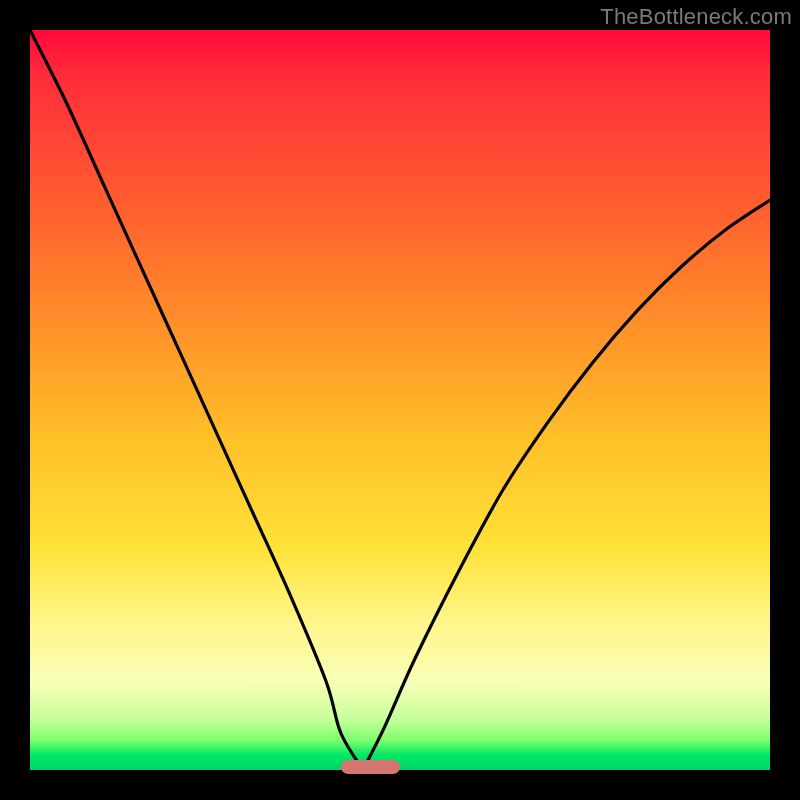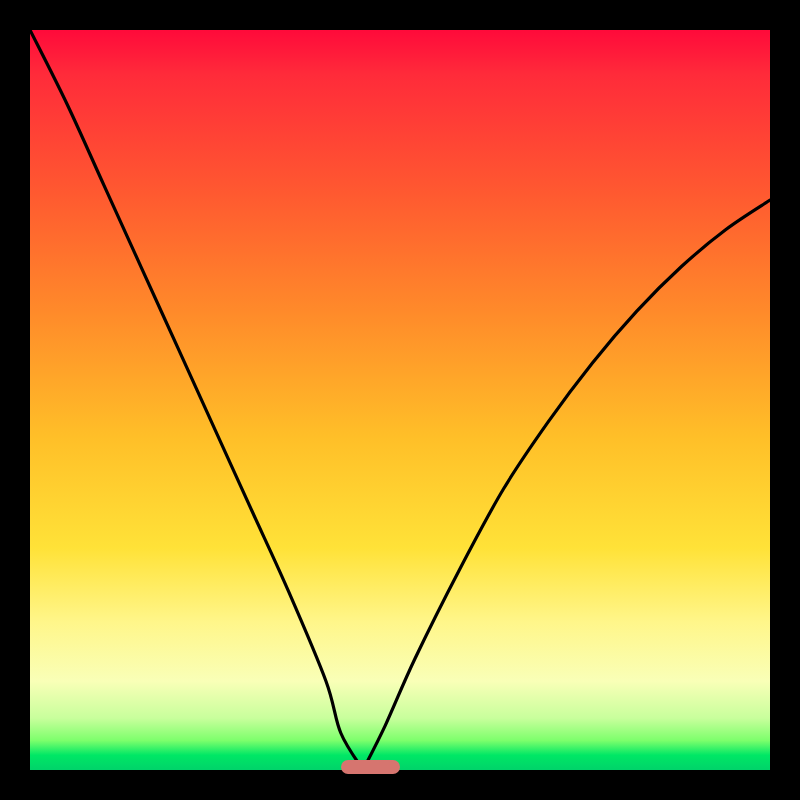--- a/index.html
+++ b/index.html
@@ -72,13 +72,14 @@
   <div class="plot">
 
     <svg class="curves" viewBox="0 0 740 740" preserveAspectRatio="none">
       <path id="curve-left" fill="none" stroke="#000" stroke-width="3.2" stroke-linecap="round" d="M 0 0 C 6.166666666666667 12.333333333333334, 24.666666666666664 48.10000000000001, 37 74 C 49.333333333333336 99.89999999999999, 61.666666666666664 128.26666666666665, 74 155.39999999999998 C 86.33333333333333 182.5333333333333, 98.66666666666667 209.6666666666666, 111 236.79999999999995 C 123.33333333333333 263.9333333333333, 135.66666666666666 291.0666666666667, 148 318.20000000000005 C 160.33333333333334 345.33333333333337, 172.66666666666666 372.46666666666664, 185 399.59999999999997 C 197.33333333333334 426.7333333333333, 209.66666666666666 453.8666666666667, 222 481 C 234.33333333333334 508.1333333333333, 246.66666666666666 534.0333333333333, 259 562.4 C 271.3333333333333 590.7666666666667, 287.3666666666667 627.7666666666667, 296 651.2 C 304.6333333333333 674.6333333333334, 304.6333333333333 688.2, 310.8 703 C 316.9666666666667 717.8, 329.3 733.8333333333334, 333 740"></path>
       <path id="curve-right" fill="none" stroke="#000" stroke-width="3.2" stroke-linecap="round" d="M 333 740 C 336.7 732.6, 346.56666666666666 714.1, 355.2 695.6 C 363.8333333333333 677.1, 372.4666666666667 654.9, 384.8 629 C 397.1333333333333 603.1, 414.4 568.5666666666667, 429.2 540.2 C 444 511.83333333333337, 458.8 483.4666666666667, 473.6 458.8 C 488.40000000000003 434.1333333333333, 503.2 413.16666666666674, 518 392.20000000000005 C 532.8 371.23333333333335, 547.6 351.49999999999994, 562.4 332.99999999999994 C 577.1999999999999 314.49999999999994, 592 297.23333333333335, 606.8 281.2 C 621.5999999999999 265.16666666666663, 636.4000000000001 250.36666666666662, 651.2 236.79999999999995 C 666 223.2333333333333, 680.8 210.90000000000006, 695.5999999999999 199.80000000000007 C 710.3999999999999 188.70000000000007, 732.6 175.1333333333333, 740 170.19999999999993"></path>
     </svg>
 
     <div id="marker" class="marker" style="left: 310.8px; width: 59.2px; bottom: -4px;"></div>
   </div>
 
+  <div class="watermark">TheBottleneck.com</div>
 </div>
 
 </body></html>

